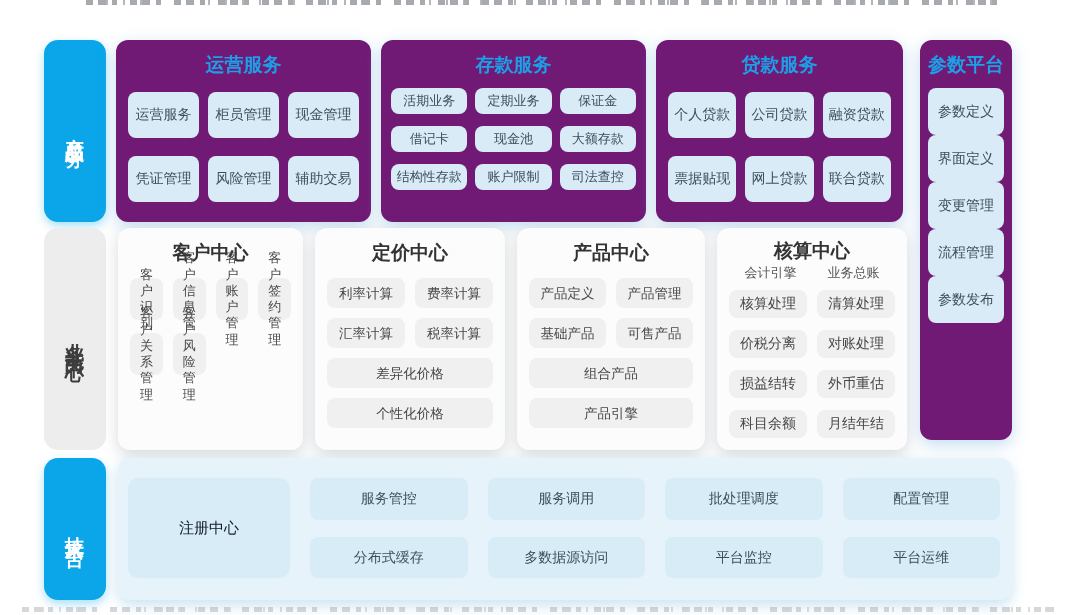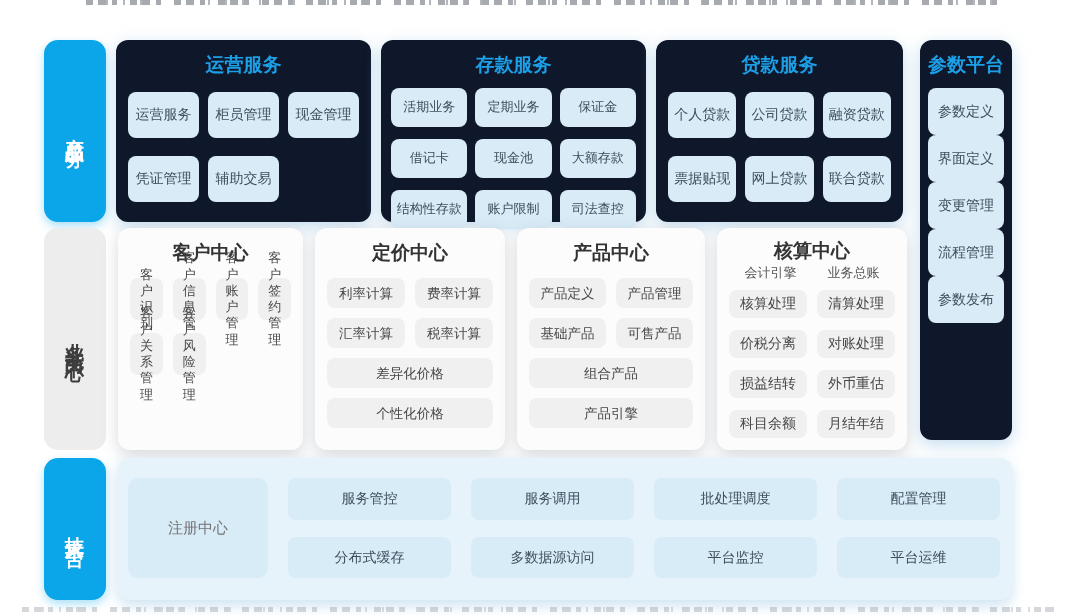--- a/index.html
+++ b/index.html
@@ -32,42 +32,42 @@
   }
   .side.blue { background:#0aa6e9; color:#fff; box-shadow:0 4px 10px rgba(10,166,233,.35); }
   .side.gray { background:#ededed; color:#3d3d3d; }
   .vtext {
     writing-mode:vertical-lr; text-orientation:upright;
     font-weight:bold; font-size:19px; letter-spacing:4px; line-height:1;
   }
 
   
   .panel { border-radius:12px; }
-  .bluepanel { background:#0f172a; box-shadow:0 5px 16px rgba(140,190,225,.5); }
+  .bluepanel { background:#701a75; box-shadow:0 5px 16px rgba(140,190,225,.5); }
   .graypanel { background:#fcfcfc; box-shadow:0 5px 16px rgba(120,130,140,.30); }
 
   .ptitle { text-align:center; font-weight:bold; font-size:19px; padding-top:12px; height:38px; }
   .blue-title { color:#1ca0e8; }
   .gray-title { color:#333333; }
 
   .pill {
     border-radius:8px; display:flex; align-items:center; justify-content:center;
     text-align:center; line-height:1.25;
   }
   .bluepill { background:#d8ebf7; color:#3e4e5c; font-size:14px; }
   .graypill { background:#f0f0f0; color:#474747; font-size:14px; }
 
   
   .p-op   { width:255px; }
   .p-dep  { width:265px; }
   .p-loan { width:247px; }
   .grid3a { display:grid; grid-template-columns:repeat(3,1fr); gap:18px 9px; padding:14px 12px 0; }
   .grid3a .pill { height:46px; }
   .grid3b { display:grid; grid-template-columns:repeat(3,1fr); gap:12px 8px; padding:10px 10px 0; }
-  .grid3b .pill { height:39px; font-size:13px; }
+  .grid3b .pill { height:26px; font-size:13px; }
 
   
   .p-param {
     position:absolute; left:920px; top:40px; width:92px; height:400px;
   }
   .param-items { display:flex; flex-direction:column; gap:0; padding:10px 8px 0; }
   .param-items .pill { height:47px; }
 
   
   .p-cust { width:185px; }
@@ -87,23 +87,23 @@
   .grid2c .pill { height:28px; }
   .p-acct .ptitle { padding-top:10px; height:36px; }
 
   
   .bigpanel {
     width:894px; background:#e6f3fb; border-radius:12px;
     box-shadow:0 5px 14px rgba(140,190,225,.45);
     display:flex; gap:20px; padding:20px 12px 22px 10px;
   }
   .registry {
-    width:140px; flex-shrink:0; background:#d8ecf8; border-radius:10px;
+    width:162px; flex-shrink:0; background:#d8ecf8; border-radius:10px;
     display:flex; align-items:center; justify-content:center;
-    font-size:15px; color:#737373;
+    font-size:15px; color:#0f172a;
   }
   .techgrid { flex:1; display:grid; grid-template-columns:repeat(4,1fr); gap:17px 20px; }
   .techgrid .pill { background:#d8ecf8; color:#3e4e5c; font-size:14px; }
 </style>
 </head>
 <body>
 
 <div class="page">
 
   <div class="clip-strip top"></div>
@@ -113,20 +113,21 @@
       <span class="vtext">产品服务</span>
     </div>
 
     <div class="panel bluepanel p-op">
       <div class="ptitle blue-title">运营服务</div>
       <div class="grid3a">
         <div class="pill bluepill">运营服务</div>
         <div class="pill bluepill">柜员管理</div>
         <div class="pill bluepill">现金管理</div>
         <div class="pill bluepill">凭证管理</div>
+        <div class="pill bluepill">风险管理</div>
         <div class="pill bluepill">辅助交易</div>
       </div>
     </div>
 
     <div class="panel bluepanel p-dep">
       <div class="ptitle blue-title">存款服务</div>
       <div class="grid3b">
         <div class="pill bluepill">活期业务</div>
         <div class="pill bluepill">定期业务</div>
         <div class="pill bluepill">保证金</div>

